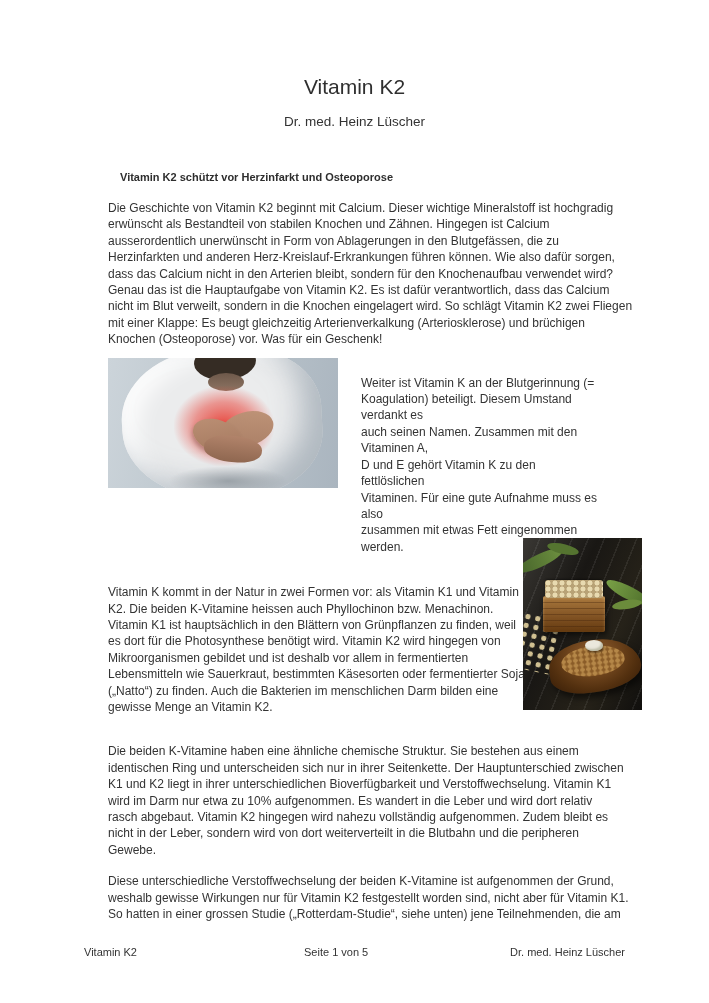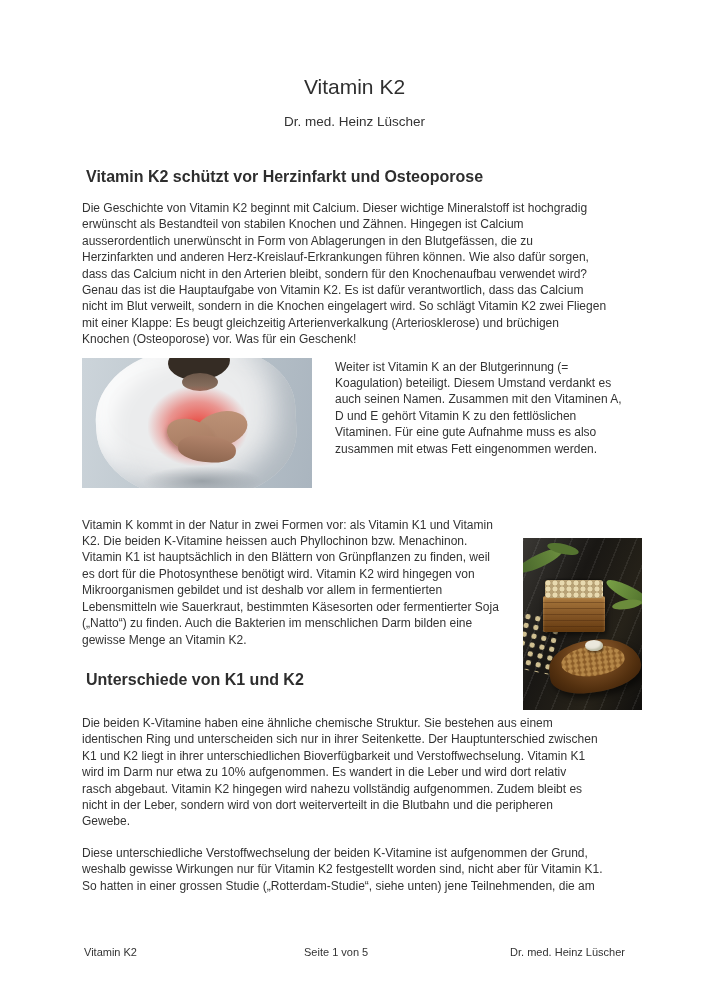--- a/index.html
+++ b/index.html
@@ -4,60 +4,60 @@
 <style>
   html, body { margin: 0; padding: 0; background: #ffffff; }
   .page {
     position: relative;
     width: 709px;
     height: 1003px;
     background: #ffffff;
     font-family: "Liberation Sans", sans-serif;
     color: #333333;
     box-sizing: border-box;
-    padding: 0 82px;
+    padding: 0 108px;
     overflow: hidden;
   }
   .doc-title {
     margin: 0;
     padding-top: 76px;
     font-size: 21px;
     line-height: 22px;
     font-weight: 400;
     text-align: center;
     color: #2f2f2f;
   }
   .doc-subtitle {
     margin: 17px 0 0 0;
     font-size: 13.5px;
     line-height: 14px;
     font-weight: 400;
     text-align: center;
     color: #333333;
   }
   .h-section {
-    margin: 4px;
-    font-size: 16px;
+    margin: 12px;
+    font-size: 11px;
     line-height: 14px;
     font-weight: 700;
     color: #2e2e2e;
   }
   .h1 { margin-top: 41px; }
   .h2 { margin-top: 28px; }
   .h3 { margin-top: 25px; }
   .para {
     margin: 0;
     font-size: 12px;
     line-height: 16.4px;
     white-space: pre-line;
     color: #333333;
   }
   .para-1 { margin-top: 16px; width: 560px; }
   .fig-row { margin-top: 10px; display: flex; align-items: flex-start; }
-  .para-1b { margin-left: 23px; margin-top: 1px; width: 288px; }
+  .para-1b { margin-left: 23px; margin-top: 17px; width: 288px; }
   .para-2 { margin-top: 29px; width: 436px; }
   .para-3 { margin-top: 28px; width: 560px; }
   .para-4 { margin-top: 15px; width: 560px; }
 
   
   .photo1 {
     position: relative;
     flex: none;
     width: 230px;
     height: 130px;
@@ -216,21 +216,20 @@
 
   <p class="para para-2">Vitamin K kommt in der Natur in zwei Formen vor: als Vitamin K1 und Vitamin
 K2. Die beiden K-Vitamine heissen auch Phyllochinon bzw. Menachinon.
 Vitamin K1 ist hauptsächlich in den Blättern von Grünpflanzen zu finden, weil
 es dort für die Photosynthese benötigt wird. Vitamin K2 wird hingegen von
 Mikroorganismen gebildet und ist deshalb vor allem in fermentierten
 Lebensmitteln wie Sauerkraut, bestimmten Käsesorten oder fermentierter Soja
 („Natto“) zu finden. Auch die Bakterien im menschlichen Darm bilden eine
 gewisse Menge an Vitamin K2.</p>
 
-  <h2 class="h-section h3">Unterschiede von K1 und K2</h2>
   <p class="para para-3">Die beiden K-Vitamine haben eine ähnliche chemische Struktur. Sie bestehen aus einem
 identischen Ring und unterscheiden sich nur in ihrer Seitenkette. Der Hauptunterschied zwischen
 K1 und K2 liegt in ihrer unterschiedlichen Bioverfügbarkeit und Verstoffwechselung. Vitamin K1
 wird im Darm nur etwa zu 10% aufgenommen. Es wandert in die Leber und wird dort relativ
 rasch abgebaut. Vitamin K2 hingegen wird nahezu vollständig aufgenommen. Zudem bleibt es
 nicht in der Leber, sondern wird von dort weiterverteilt in die Blutbahn und die peripheren
 Gewebe.</p>
   <p class="para para-4">Diese unterschiedliche Verstoffwechselung der beiden K-Vitamine ist aufgenommen der Grund,
 weshalb gewisse Wirkungen nur für Vitamin K2 festgestellt worden sind, nicht aber für Vitamin K1.
 So hatten in einer grossen Studie („Rotterdam-Studie“, siehe unten) jene Teilnehmenden, die am</p>

